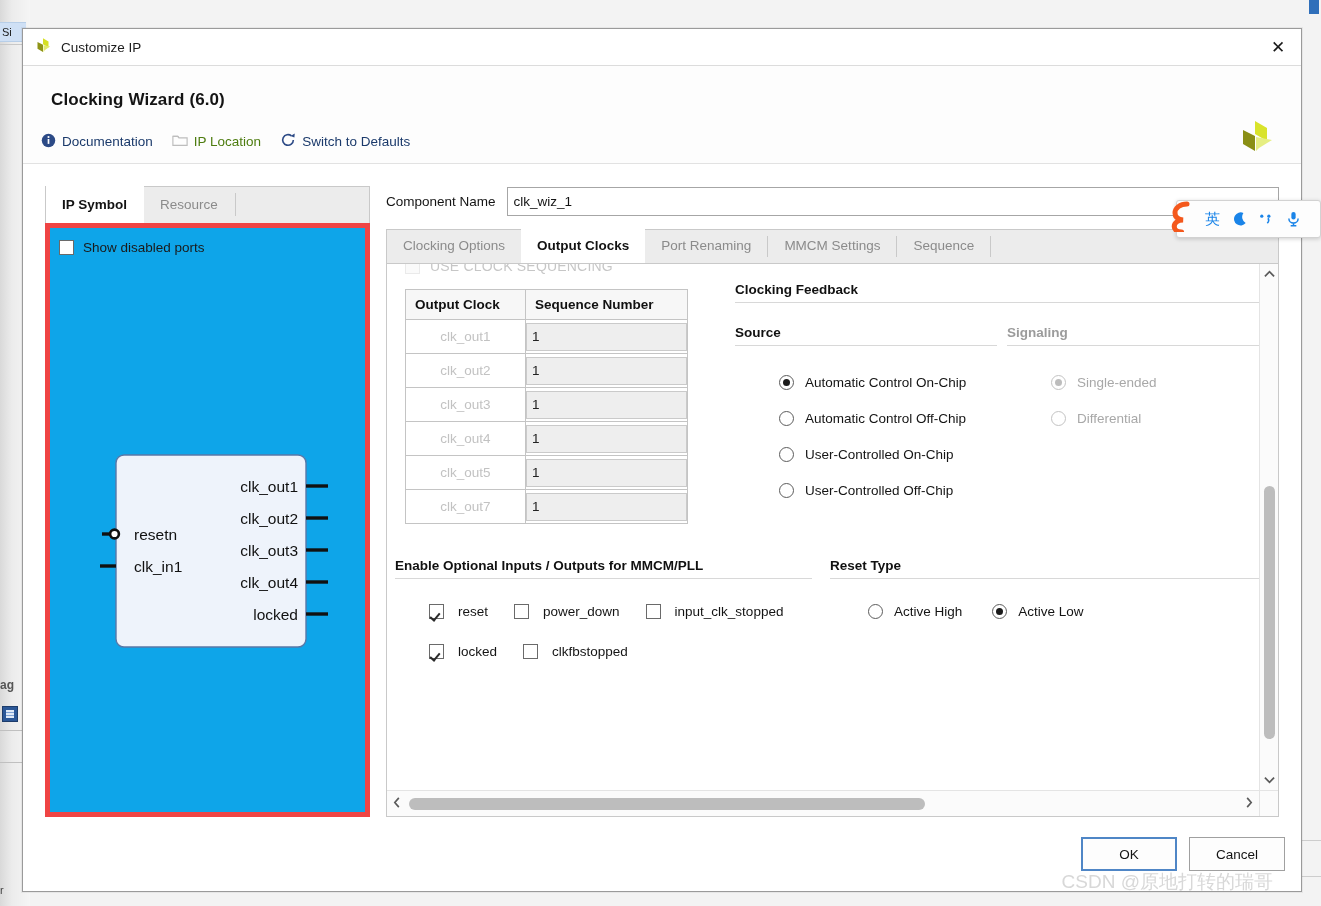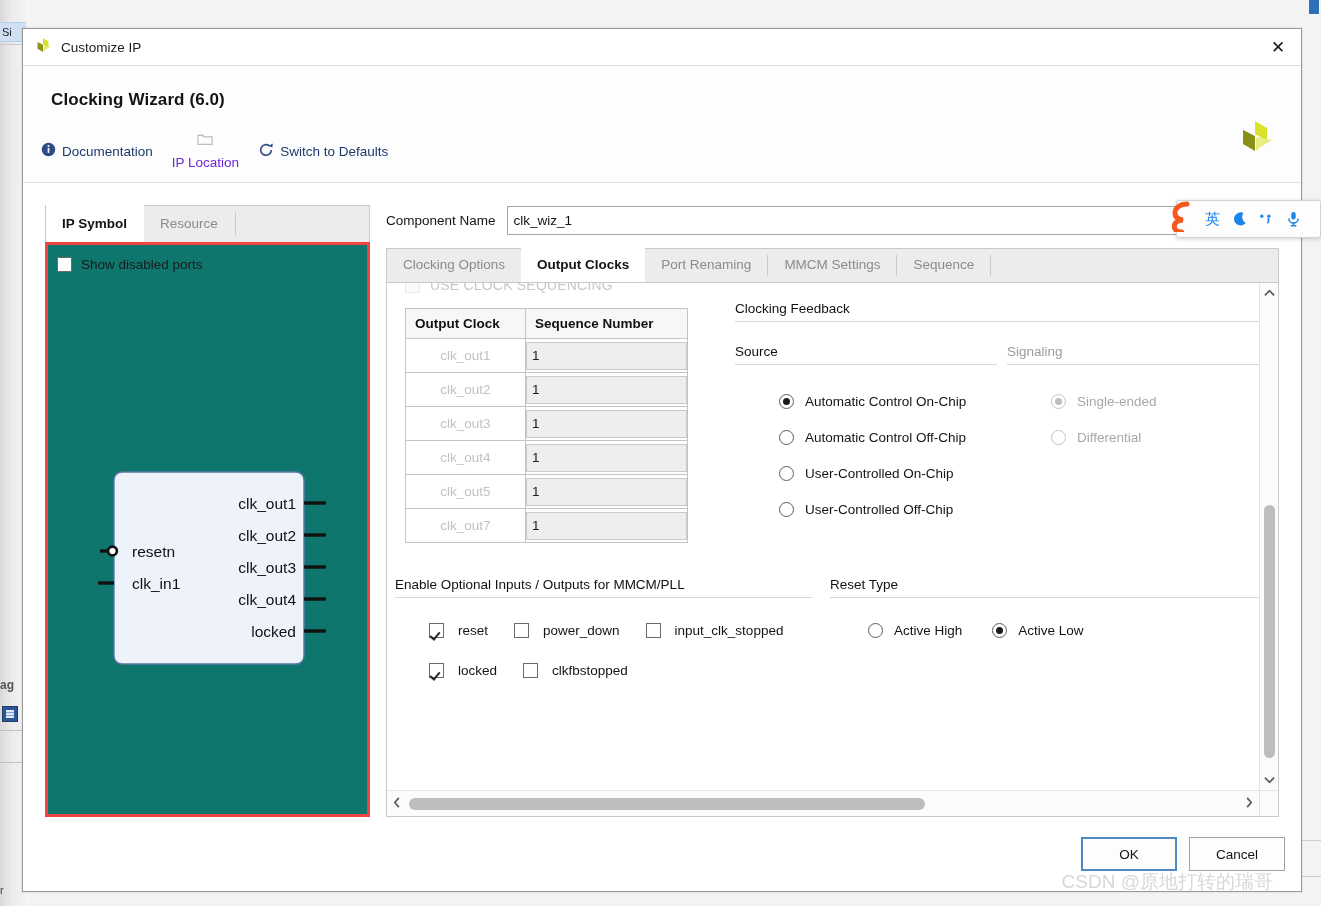--- a/index.html
+++ b/index.html
@@ -53,36 +53,36 @@
                display:flex; align-items:center; justify-content:center; cursor:pointer;
                font-size:17px; color:#1a1a1a; font-family:"Liberation Sans",sans-serif; }
 
   
   #header { flex:0 0 auto; background:#fdfdfd; padding:0; position:relative; }
   #hdr-title { font-size:17px; font-weight:bold; color:#141414; padding:24px 0 0 28px; letter-spacing:.1px;}
   #hdr-logo { position:absolute; right:24px; top:52px; width:44px; height:44px; }
   #toolbar { display:flex; align-items:center; gap:0; padding:22px 0 12px 18px; }
   .tb-item { display:flex; align-items:center; gap:6px; margin-right:19px; cursor:pointer;
              font-size:13.5px; color:#1b3a6b; }
-  .tb-item.dim { color:#6d28d9;flex-direction:column; }
+  .tb-item.dim { color:#4d7c0f; }
   #toolbar-sep { height:1px; background:#e2e2e2; margin:0 0 0 0; }
 
   
   #body { flex:1 1 auto; display:flex; padding:22px 22px 0 22px; gap:16px; min-height:0; }
 
   
   #left-panel { width:325px; flex:0 0 auto; display:flex; flex-direction:column; }
   #left-tabs { display:flex; align-items:flex-end; height:37px; background:#ececec;
                border:1px solid #c9c9c9; border-bottom:none; position:relative; }
   .ltab { padding:9px 17px 9px 16px; font-size:13.5px; color:#8b8b8b; cursor:pointer;
           position:relative; height:37px; line-height:19px; }
   .ltab.active { background:#ffffff; color:#121212; font-weight:bold; }
   .ltab-div { width:1px; background:#c9c9c9; height:23px; margin-bottom:7px; }
   #left-tabfill { flex:1 1 auto; }
-  #left-content { flex:1 1 auto; background:#0f766e; border:3px solid #ef4444;
+  #left-content { flex:1 1 auto; background:#0ea5e9; border:5px solid #ef4444;
                   position:relative; min-height:0; }
   #show-disabled { position:absolute; left:9px; top:12px; display:flex; align-items:center;
                    gap:9px; cursor:pointer; }
   #show-disabled .lbl { font-size:13.5px; color:#1a1a1a; }
 
   
   #symbol-wrap { position:absolute; left:0; top:215px; width:100%; height:215px; }
 
   
   #right-panel { flex:1 1 auto; display:flex; flex-direction:column; min-width:0; }
@@ -122,21 +122,21 @@
   table.seqtbl th.c1 { width:120px; }
   table.seqtbl th.c2 { width:162px; }
   table.seqtbl td { border:1px solid #c4c4c4; height:34px; padding:0; }
   td.namecell { text-align:center; font-size:13.5px; color:#c2c2c2; background:#fff; }
   td.valcell { background:#fff; padding:2px; }
   td.valcell .fld { width:100%; height:28px; background:#eeeeee; border:1px solid #cacaca;
                     font-size:13.5px; color:#222; padding:0 5px; line-height:26px; }
 
   
   .grp { margin-top:2px; }
-  .grp-title { font-size:13.5px; font-weight:normal; color:#111; padding-bottom:5px; }
+  .grp-title { font-size:13.5px; font-weight:bold; color:#111; padding-bottom:5px; }
   .grp-title.dim { color:#9b9b9b; }
   .grp-rule { height:1px; background:#d8d8d8; }
 
   
   .radio-list { padding:18px 0 0 44px; }
   .ropt { display:flex; align-items:center; gap:11px; height:36px; cursor:pointer; }
   .ropt .lbl { font-size:13.5px; color:#141414; }
   .ropt.disabled { cursor:default; }
   .ropt.disabled .lbl { color:#a8a8a8; }
 

